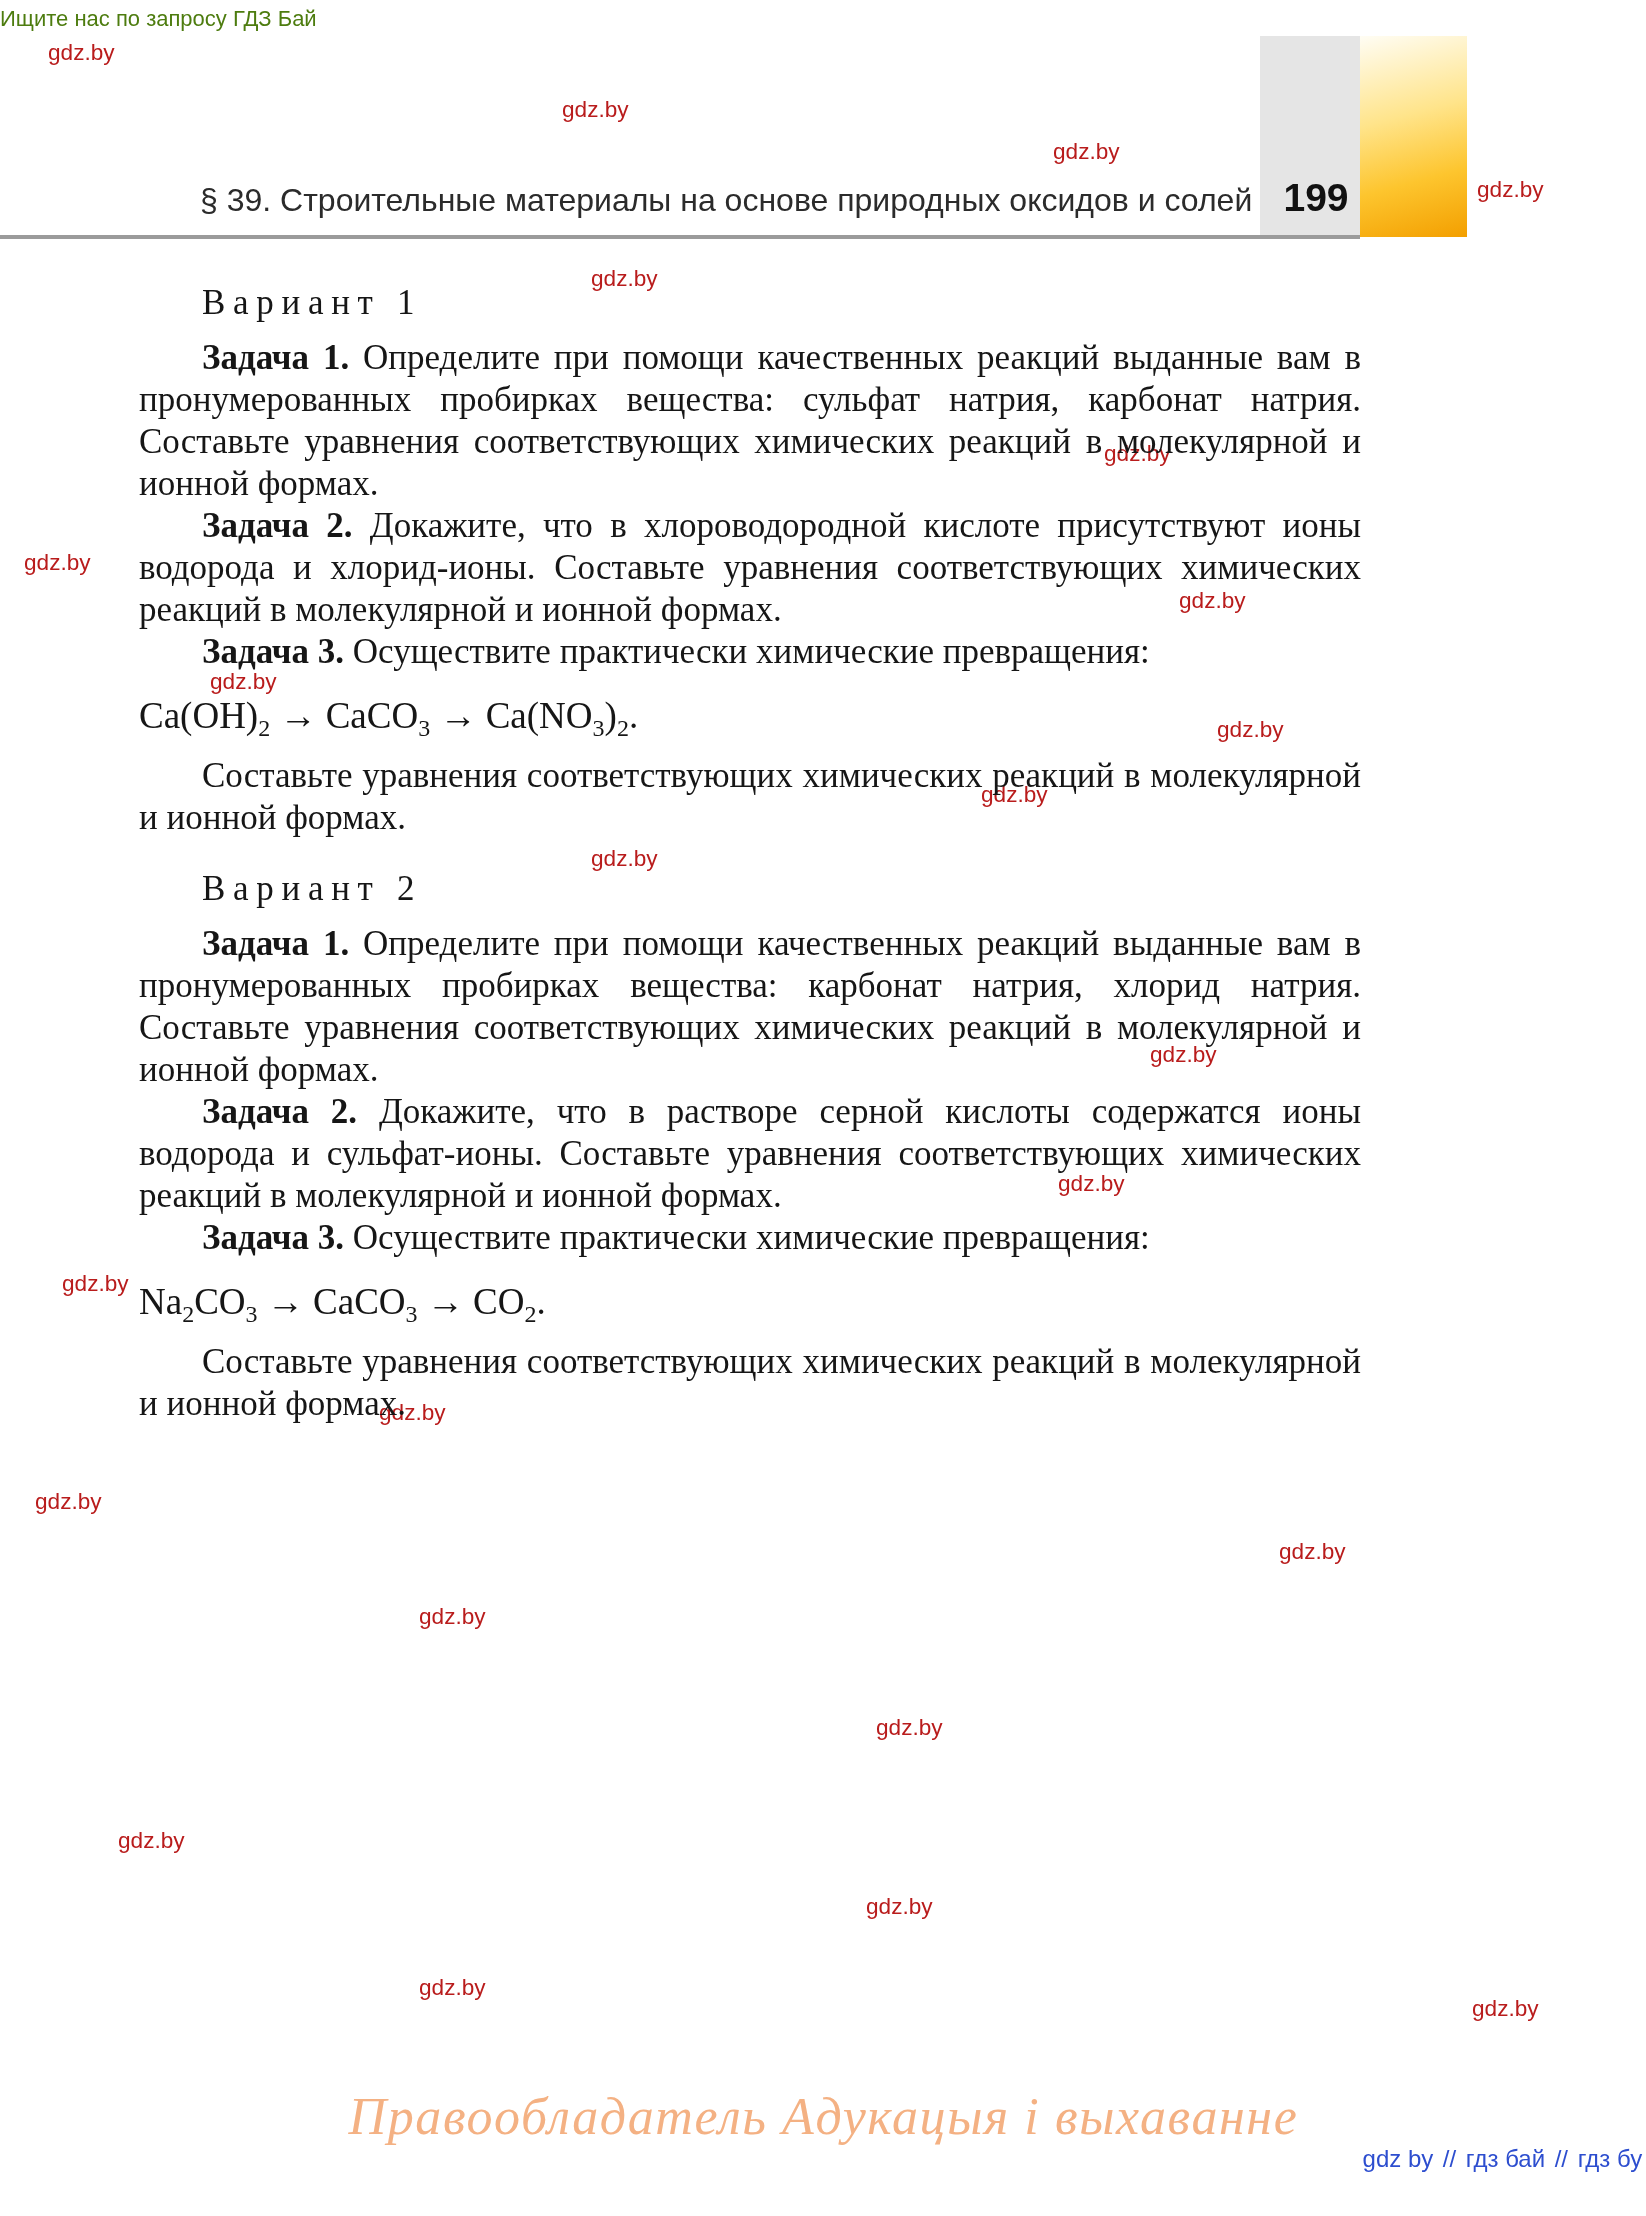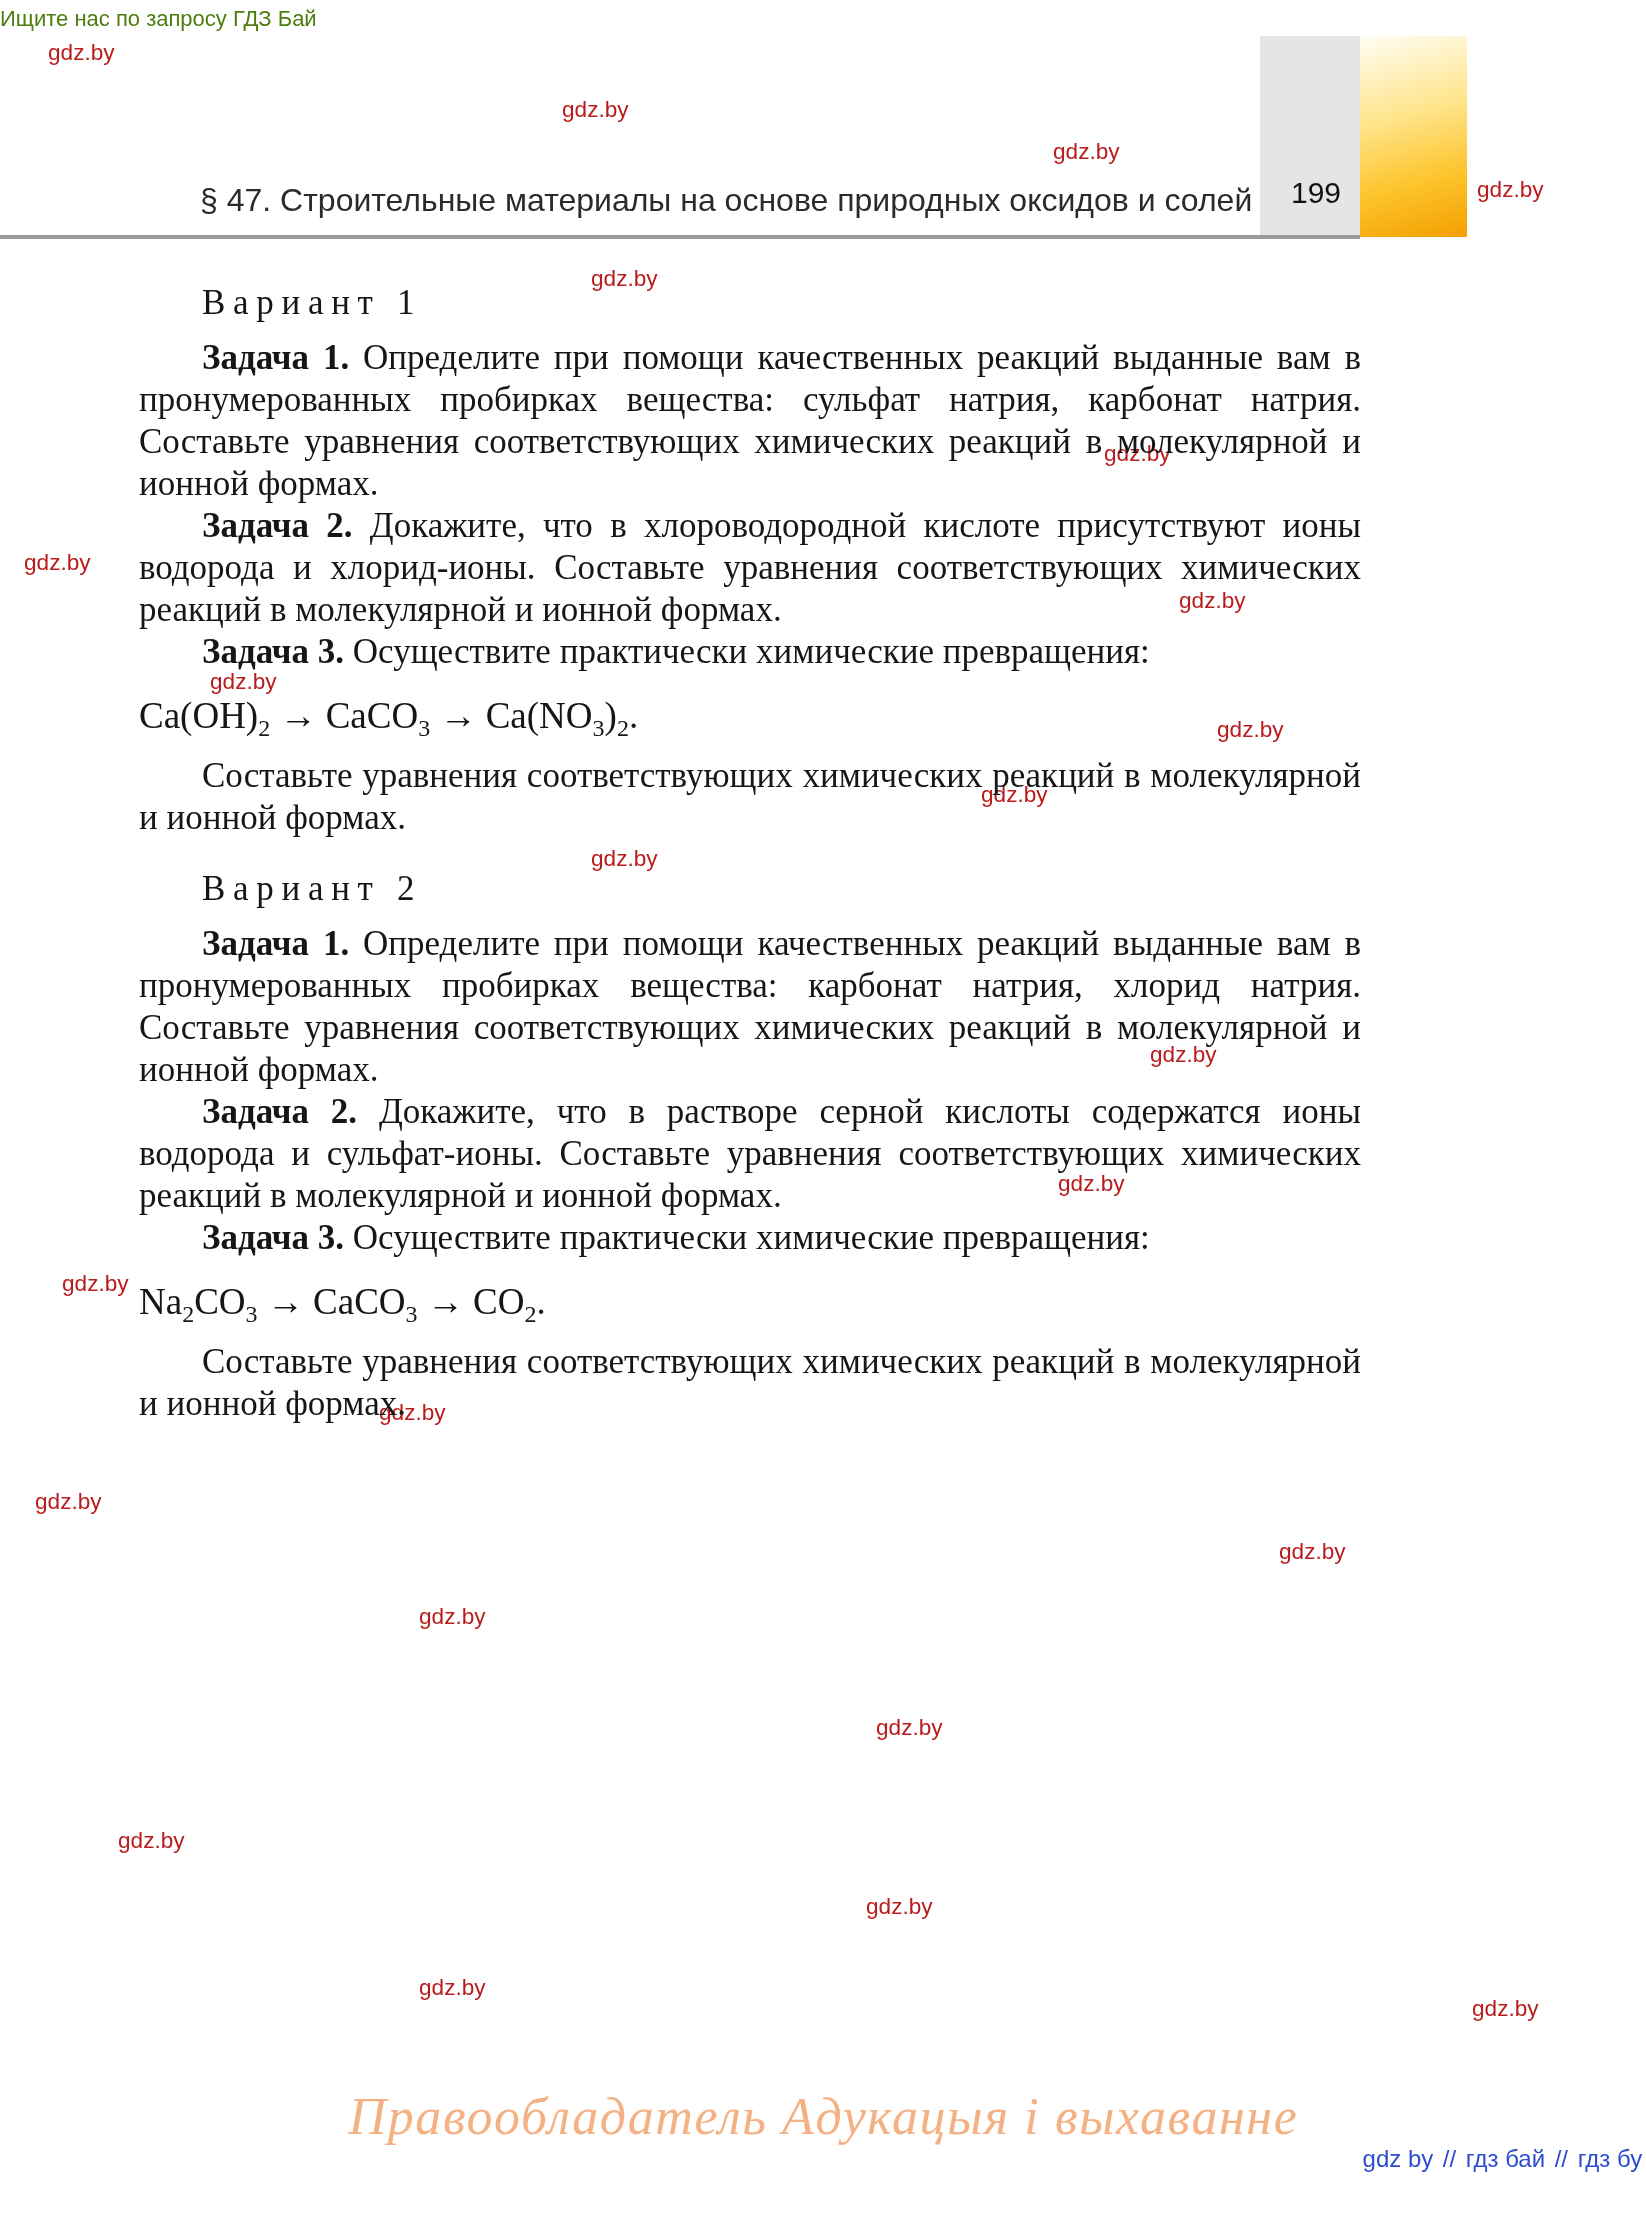--- a/index.html
+++ b/index.html
@@ -30,21 +30,21 @@
     font-size: 32px; color: #2b2b2b; white-space: nowrap;
   }
   .graybox {
     position: absolute; left: 1260px; top: 36px; width: 100px; height: 201px;
     background: #e5e5e5;
   }
   .pagenum {
     position: absolute; left: 1260px; top: 176px; width: 112px;
     text-align: center;
     font-family: "Liberation Sans", "DejaVu Sans", sans-serif;
-    font-weight: normal; font-size: 30px; color: #111111;
+    font-weight: bold; font-size: 39px; color: #111111;
   }
   .gradbox {
     position: absolute; left: 1360px; top: 36px; width: 107px; height: 201px;
     background: linear-gradient(165deg, #fffdf4 0%, #ffe48a 40%, #fdc52e 70%, #f39f00 100%);
   }
   .rule {
     position: absolute; left: 0; top: 235px; width: 1360px; height: 4px;
     background: #9b9b9b;
   }
   .content {
@@ -106,21 +106,21 @@
   <span class="wm" style="left:419px;top:1604px">gdz.by</span>
   <span class="wm" style="left:876px;top:1715px">gdz.by</span>
   <span class="wm" style="left:118px;top:1828px">gdz.by</span>
   <span class="wm" style="left:866px;top:1894px">gdz.by</span>
   <span class="wm" style="left:419px;top:1975px">gdz.by</span>
   <span class="wm" style="left:1472px;top:1996px">gdz.by</span>
 
   <div class="graybox"></div>
   <div class="gradbox"></div>
   <div class="rule"></div>
-  <div class="header-title">§ 47. Строительные материалы на основе природных оксидов и солей</div>
+  <div class="header-title">§ 39. Строительные материалы на основе природных оксидов и солей</div>
   <div class="pagenum">199</div>
 
   <div class="content">
 
     <div>
       <p class="variant-heading">Вариант 1</p>
 
       <p class="para">
         <b>Задача 1.</b>
         <span>Определите при помощи качественных реакций выданные вам в пронумерованных пробирках вещества: сульфат натрия, карбонат натрия. Составьте уравнения соответствующих химических реакций в молекулярной и ионной формах.</span>

